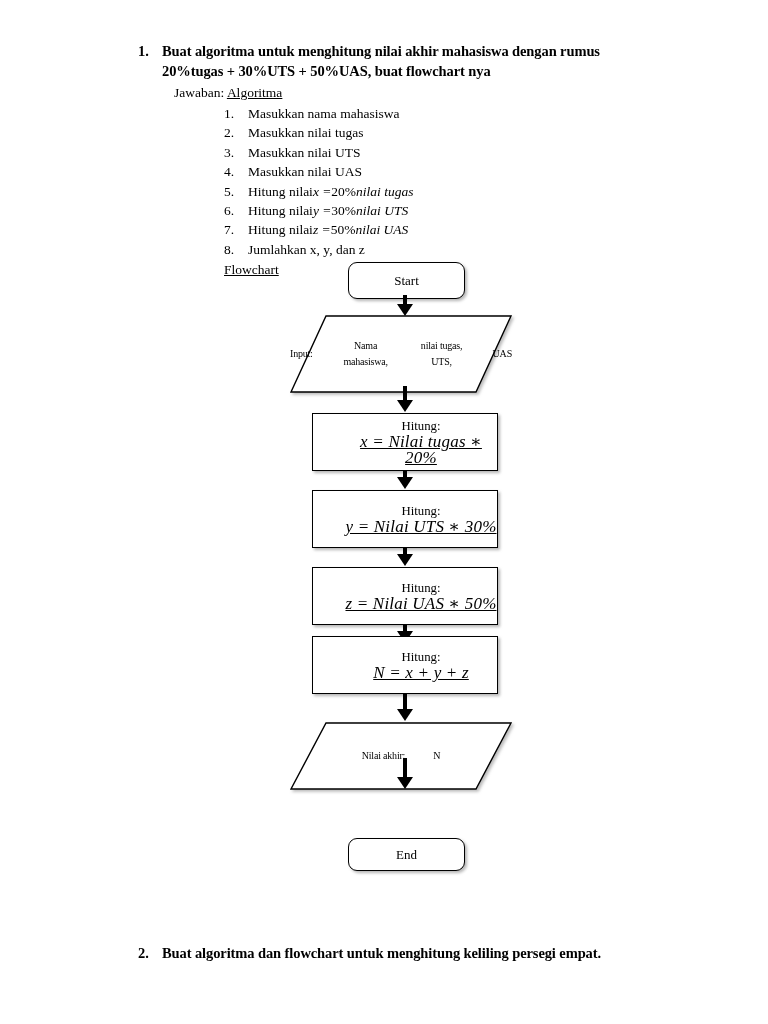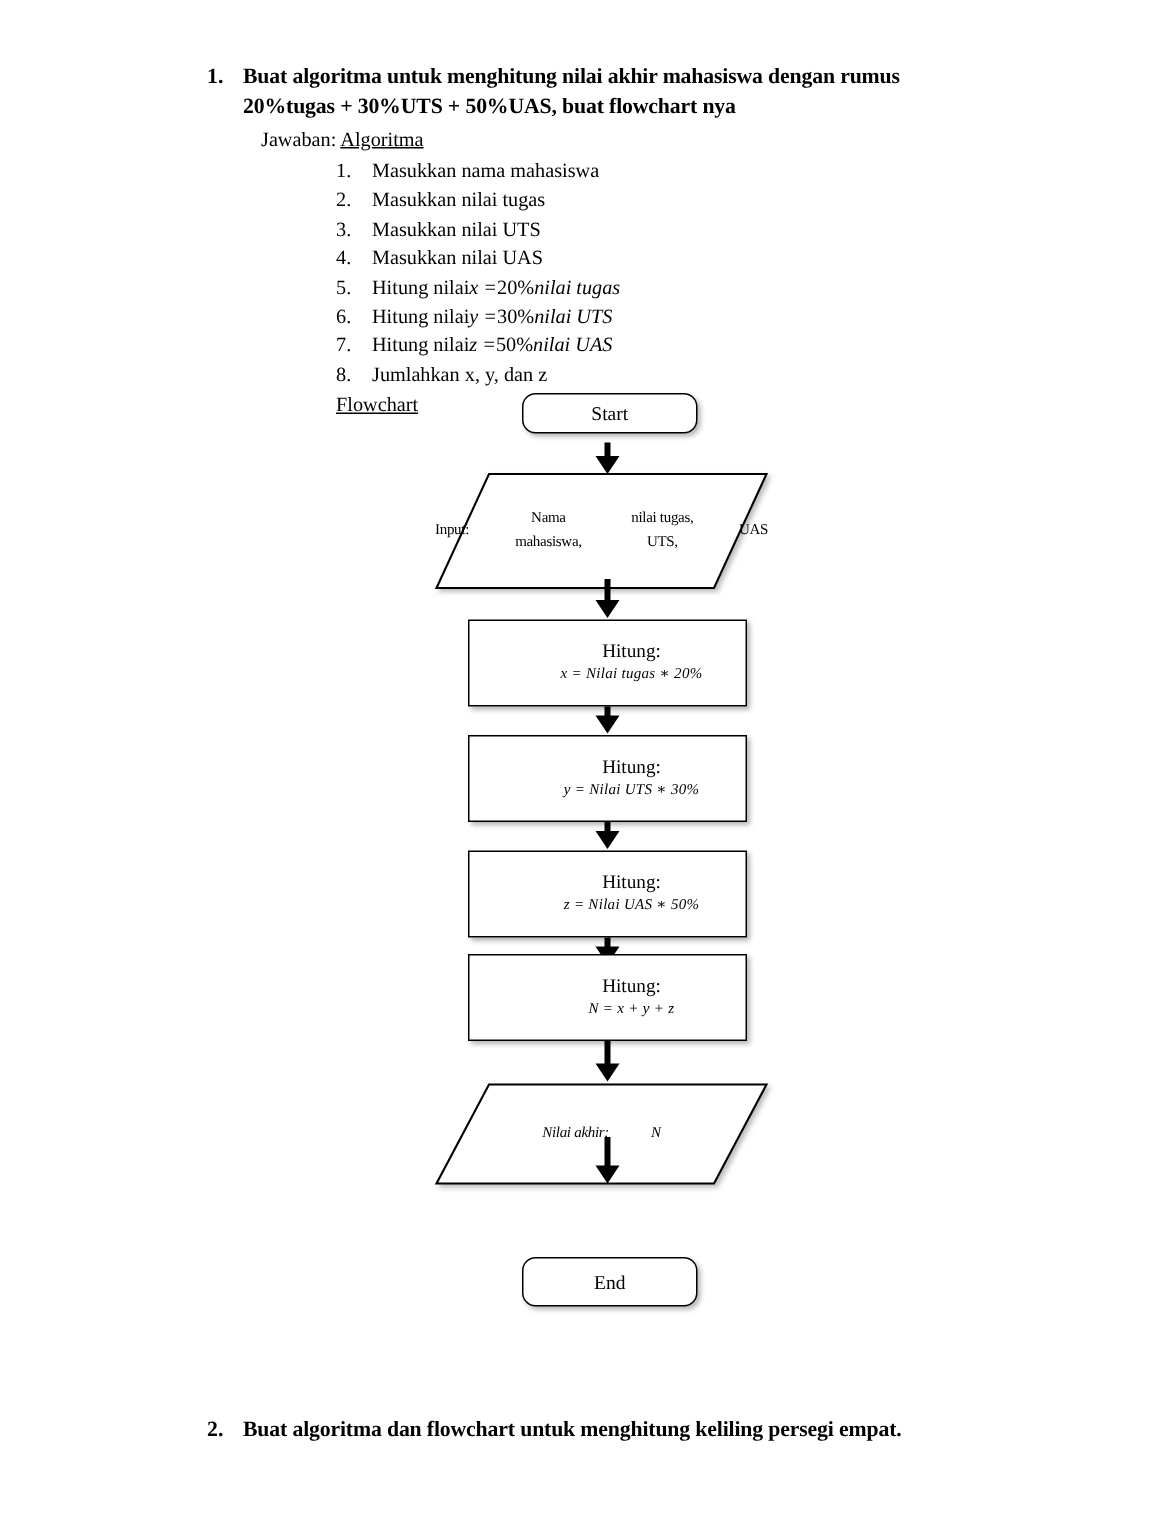--- a/index.html
+++ b/index.html
@@ -121,22 +121,23 @@
     font-size: 13px;
   }
 
   .process {
     border-radius: 0;
     padding-left: 32px;
   }
   .process .l1 { font-size: 12.8px; }
   .process .l2 {
     font-style: italic;
-    font-size: 10px;
+    font-size: 17px;
     letter-spacing: 0.2px;
+    text-decoration: underline;
   }
 
   
   .io-wrap {
     position: absolute;
   }
   .io-wrap svg {
     position: absolute;
     left: 0;
     top: 0;
@@ -247,21 +248,21 @@
       </li>
     </ul>
 
     <div class="flowchart-label">
       <span class="underline">Flowchart</span>
     </div>
   </div>
 
   <div class="flow">
 
-    <div class="node terminator" style="left:348px; top:262px; width:117px; height:27px;">
+    <div class="node terminator" style="left:348px; top:262px; width:117px; height:37px;">
       <span>Start</span>
     </div>
 
     <div class="arrow" style="top:295px; height:10px;"></div>
 
     <div class="io-wrap" style="left:290px; top:315px; width:222px; height:78px;">
       <svg width="222" height="78" viewBox="0 0 222 78">
         <polygon points="36,1 221,1 186,77 1,77" fill="#ffffff" stroke="#000000" stroke-width="1.4" style="filter:drop-shadow(2.5px 2.5px 1.6px rgba(120,120,120,0.5));"></polygon>
       </svg>
       <div class="io-text">
@@ -299,21 +300,21 @@
       <span class="l1">Hitung:</span>
       <span class="l2">N = x + y + z</span>
     </div>
 
     <div class="arrow" style="top:694px; height:16px;"></div>
 
     <div class="io-wrap" style="left:290px; top:722px; width:222px; height:68px;">
       <svg width="222" height="68" viewBox="0 0 222 68">
         <polygon points="36,1 221,1 186,67 1,67" fill="#ffffff" stroke="#000000" stroke-width="1.4" style="filter:drop-shadow(2.5px 2.5px 1.6px rgba(120,120,120,0.5));"></polygon>
       </svg>
-      <div class="io-text" style="padding-bottom:12px;font-style:italic;">
+      <div class="io-text" style="padding-bottom:12px;">
         <span>Nilai akhir:</span>
         <span>N</span>
       </div>
     </div>
 
     <div class="arrow" style="top:758px; height:20px;"></div>
 
     <div class="node terminator" style="left:348px; top:838px; width:117px; height:33px;">
       <span>End</span>
     </div>

